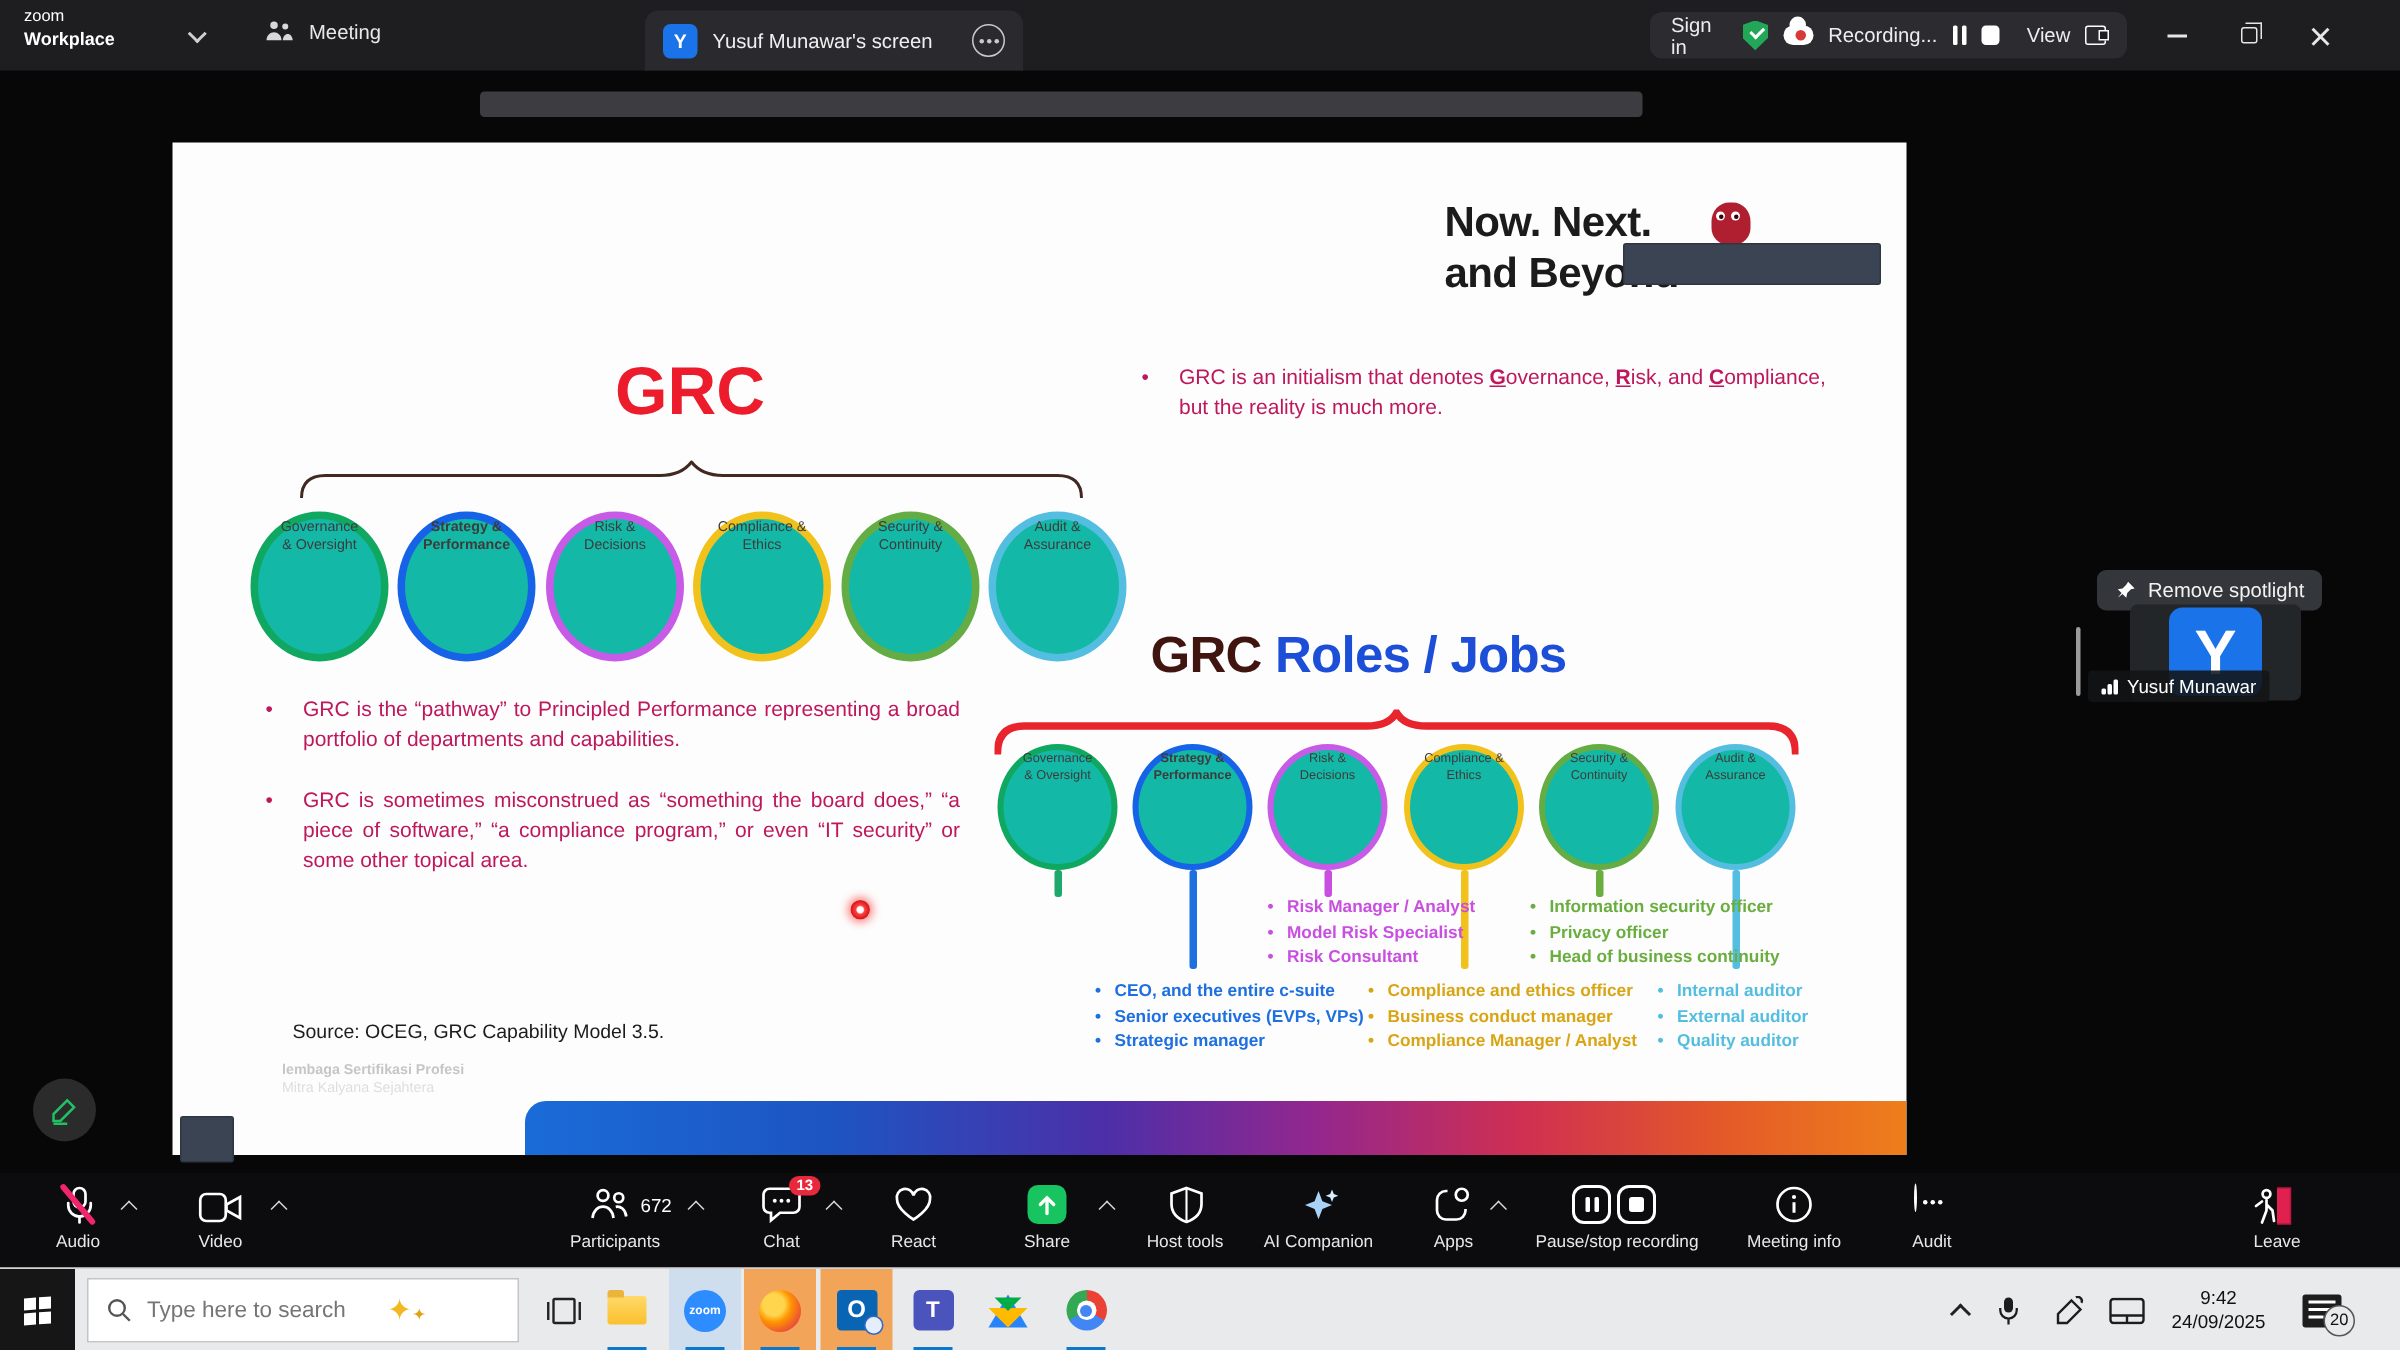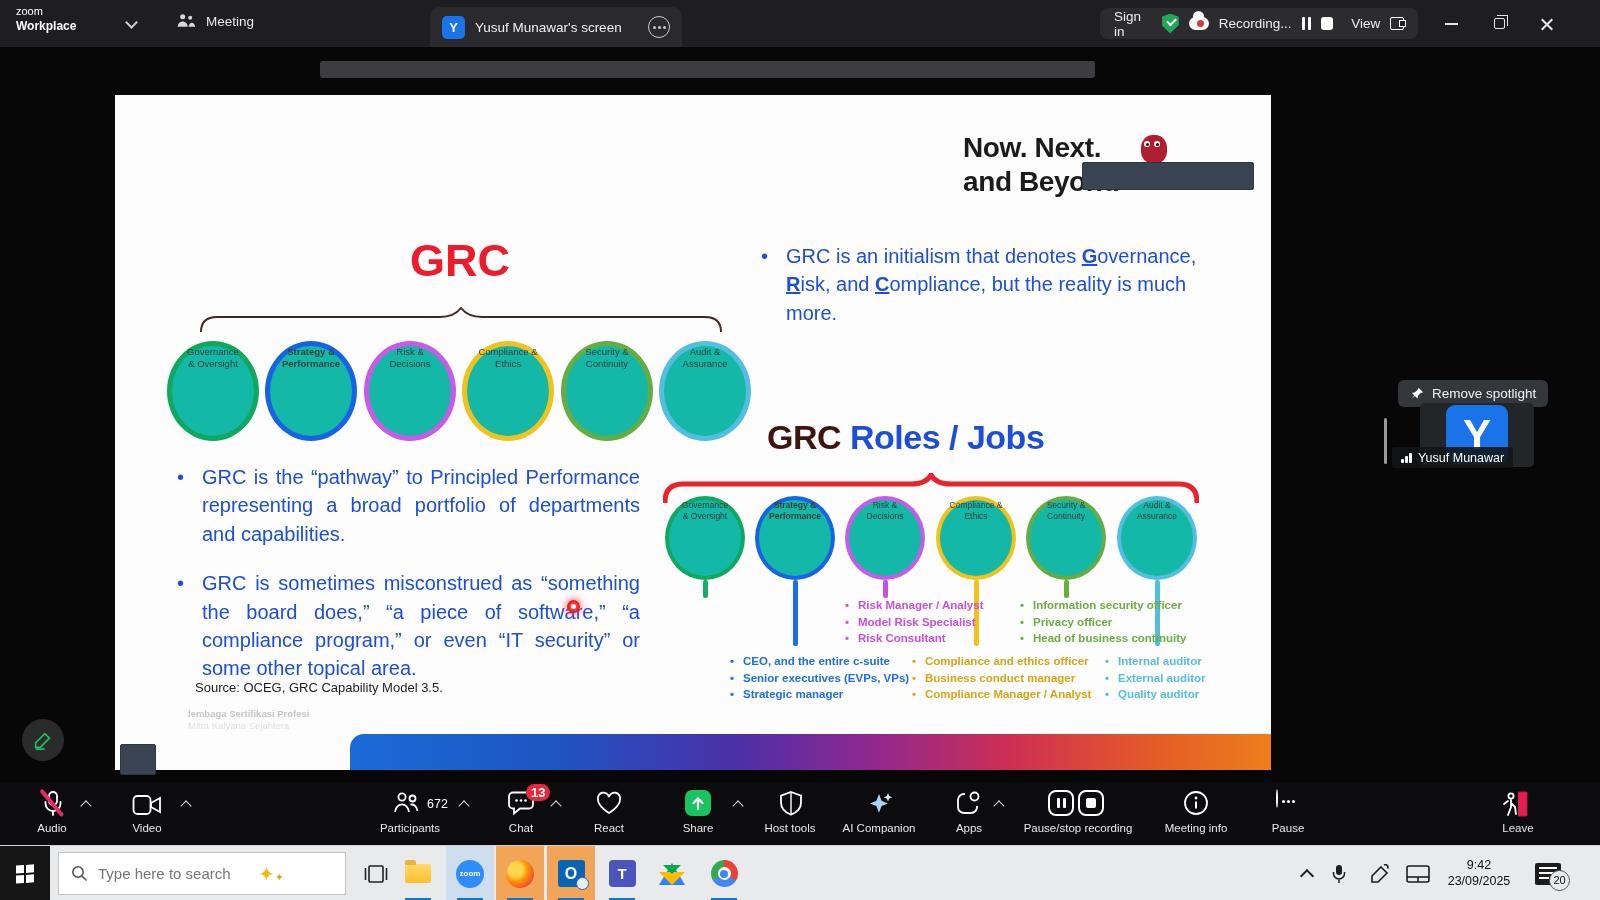--- a/index.html
+++ b/index.html
@@ -49,21 +49,21 @@
   .redact1 { position:absolute; left:967px; top:67px; width:172px; height:28px; }
   .grc-red { position:absolute; left:240px; top:140px; width:210px; text-align:center; font-size:45px; font-weight:800; color:#ed1c2c; letter-spacing:0; }
   .brace-svg { position:absolute; }
   .circ { position:absolute; background:#14b8a6; border-radius:50%; display:flex; align-items:flex-start; justify-content:center; text-align:center; color:#3c3c3c; }
   .circ.big { width:92px; height:100px; border-width:5px; border-style:solid; font-size:9.5px; line-height:1.3; }
   .circ.small { width:80px; height:84px; border-width:4px; border-style:solid; font-size:8.5px; line-height:1.3; }
   .c-green { border-color:#10a860; } .c-blue { border-color:#1663e8;font-weight:bold; } .c-purple { border-color:#c75be8; }
   .c-yellow { border-color:#f2c21c; } .c-olive { border-color:#64ad45; } .c-cyan { border-color:#54bee0; }
   .bullets-l { position:absolute; left:60px; top:368px; width:465px; }
   .bullets-r { position:absolute; left:644px; top:147px; width:468px; }
-  .b-item { position:relative; padding-left:27px; font-size:20px; line-height:1.42; color:#1d4ed8; margin-bottom:21px; }
+  .b-item { position:relative; padding-left:27px; font-size:14px; line-height:1.42; color:#be185d; margin-bottom:21px; }
   .bullets-l .b-item { text-align:justify; }
   .b-item::before { content:"•"; position:absolute; left:2px; top:0; }
   .ub { font-weight:700; text-decoration:underline; }
   .roles-head { position:absolute; left:652px; top:323px; font-size:34px; font-weight:800; letter-spacing:-.5px; }
   .roles-head .d { color:#40150f; } .roles-head .r { color:#1d4ed8; }
   .vline { position:absolute; width:5px; border-radius:2px; }
   .rolelist { position:absolute; list-style:none; font-size:11.5px; font-weight:700; line-height:1.45; }
   .rolelist li { position:relative; padding-left:13px; white-space:nowrap; }
   .rolelist li::before { content:"•"; position:absolute; left:0; top:0; }
   .t-green { color:#1fa86b; } .t-purple { color:#c94fe0; } .t-olive { color:#6aae3f; }
@@ -85,21 +85,21 @@
   .bars { display:inline-flex; align-items:flex-end; gap:1.6px; }
   .bars i { width:2.6px; background:#fff; border-radius:1px; display:block; }
   .scrollbar-v { position:absolute; left:1384px; top:418px; width:3px; height:46px; background:#9b9b9b; border-radius:2px; }
 
   
   .ztoolbar { position:absolute; left:0; top:782px; width:1600px; height:63px; background:#0c0c0e; }
   .zitem { position:absolute; top:0; height:63px; }
   .zlabel { position:absolute; top:40px; width:160px; text-align:center; color:#e8e8e8; font-size:11.5px; }
   .icw { position:absolute; top:8px; }
   .chev-up { position:absolute; width:8px; height:8px; border-left:1.8px solid #d8d8d8; border-top:1.8px solid #d8d8d8; transform:rotate(45deg); }
-  .badge { position:absolute; background:#e8283c; color:#fff; font-size:13px; font-weight:700; border-radius:9px; padding:1px 5px; }
+  .badge { position:absolute; background:#e8283c; color:#fff; font-size:10px; font-weight:700; border-radius:9px; padding:1px 5px; }
   .count { position:absolute; color:#fff; font-size:12.5px; top:15px; }
   .share-sq { width:26px; height:26px; border-radius:7px; background:#17c45f; display:flex; align-items:center; justify-content:center; }
   .recbtn { display:inline-flex; width:26px; height:26px; border:2px solid #fff; border-radius:8px; align-items:center; justify-content:center; gap:3px; }
   .recbtn .pb { width:3px; height:10px; background:#fff; border-radius:1px; }
   .recbtn .sq { width:10px; height:10px; background:#fff; border-radius:2px; }
   .circ-ic { width:24px; height:24px; border:1.8px solid #fff; border-radius:50%; position:relative; }
   .circ-ic.dots::after { content:""; position:absolute; left:5px; top:10px; width:3px; height:3px; border-radius:50%; background:#fff; box-shadow:5px 0 0 #fff, 10px 0 0 #fff; }
   .mic-slash { position:absolute; width:34px; height:3.6px; background:#f0256a; border-radius:2px; transform:rotate(50deg); }
 
   
@@ -467,21 +467,21 @@
           <circle cx="13" cy="13" r="11" fill="none" stroke="#fff" stroke-width="1.8"></circle>
           <circle cx="13" cy="8" r="1.4" fill="#fff"></circle>
           <line x1="13" y1="11.5" x2="13" y2="18.5" stroke="#fff" stroke-width="2"></line>
         </svg>
       </span>
       <span class="zlabel" style="left:-67px;">Meeting info</span>
     </div>
 
     <div class="zitem" style="left:1276px;">
       <span class="icw circ-ic dots" style="left:0;"></span>
-      <span class="zlabel" style="left:-68px;">Pause</span>
+      <span class="zlabel" style="left:-68px;">Audit</span>
     </div>
 
     <div class="zitem" style="left:1502px;">
       <span class="icw" style="left:0;">
         <svg class="ic" width="30" height="28" viewBox="0 0 30 28">
           <path d="M16 2h9v24h-9" fill="#e0214f"></path>
           <path d="M16 2h9v24h-9" fill="none" stroke="#b71640" stroke-width="1"></path>
           <g fill="none" stroke="#fff" stroke-width="1.8" stroke-linecap="round">
             <circle cx="9" cy="6" r="2.6"></circle>
             <path d="M9 10v7l-3 8M9 13l4 4 1 7M6 11l-4 3"></path>
@@ -565,21 +565,21 @@
     </div>
     <div class="tb-right" style="left:1400px; width:36px; justify-content:center;">
       <svg class="ic" width="24" height="18" viewBox="0 0 24 18">
         <rect x="1" y="1" width="22" height="16" rx="2" fill="none" stroke="#1d1d1d" stroke-width="1.6"></rect>
         <line x1="1" y1="12" x2="23" y2="12" stroke="#1d1d1d" stroke-width="1.6"></line>
         <line x1="12" y1="12" x2="12" y2="17" stroke="#1d1d1d" stroke-width="1.6"></line>
       </svg>
     </div>
     <div class="tb-right clock" style="left:1440px; width:78px; display:block; padding-top:11px;">
       <div>9:42</div>
-      <div>23/09/2025</div>
+      <div>24/09/2025</div>
     </div>
     <div class="tb-right" style="left:1526px; width:44px; justify-content:center;">
       <span class="notif">
         <i style="top:4px;"></i>
           <i style="top:9px;"></i>
           <i style="top:14px; width:10px;"></i>
         <span class="notif-badge">20</span>
       </span>
     </div>
   </div>

